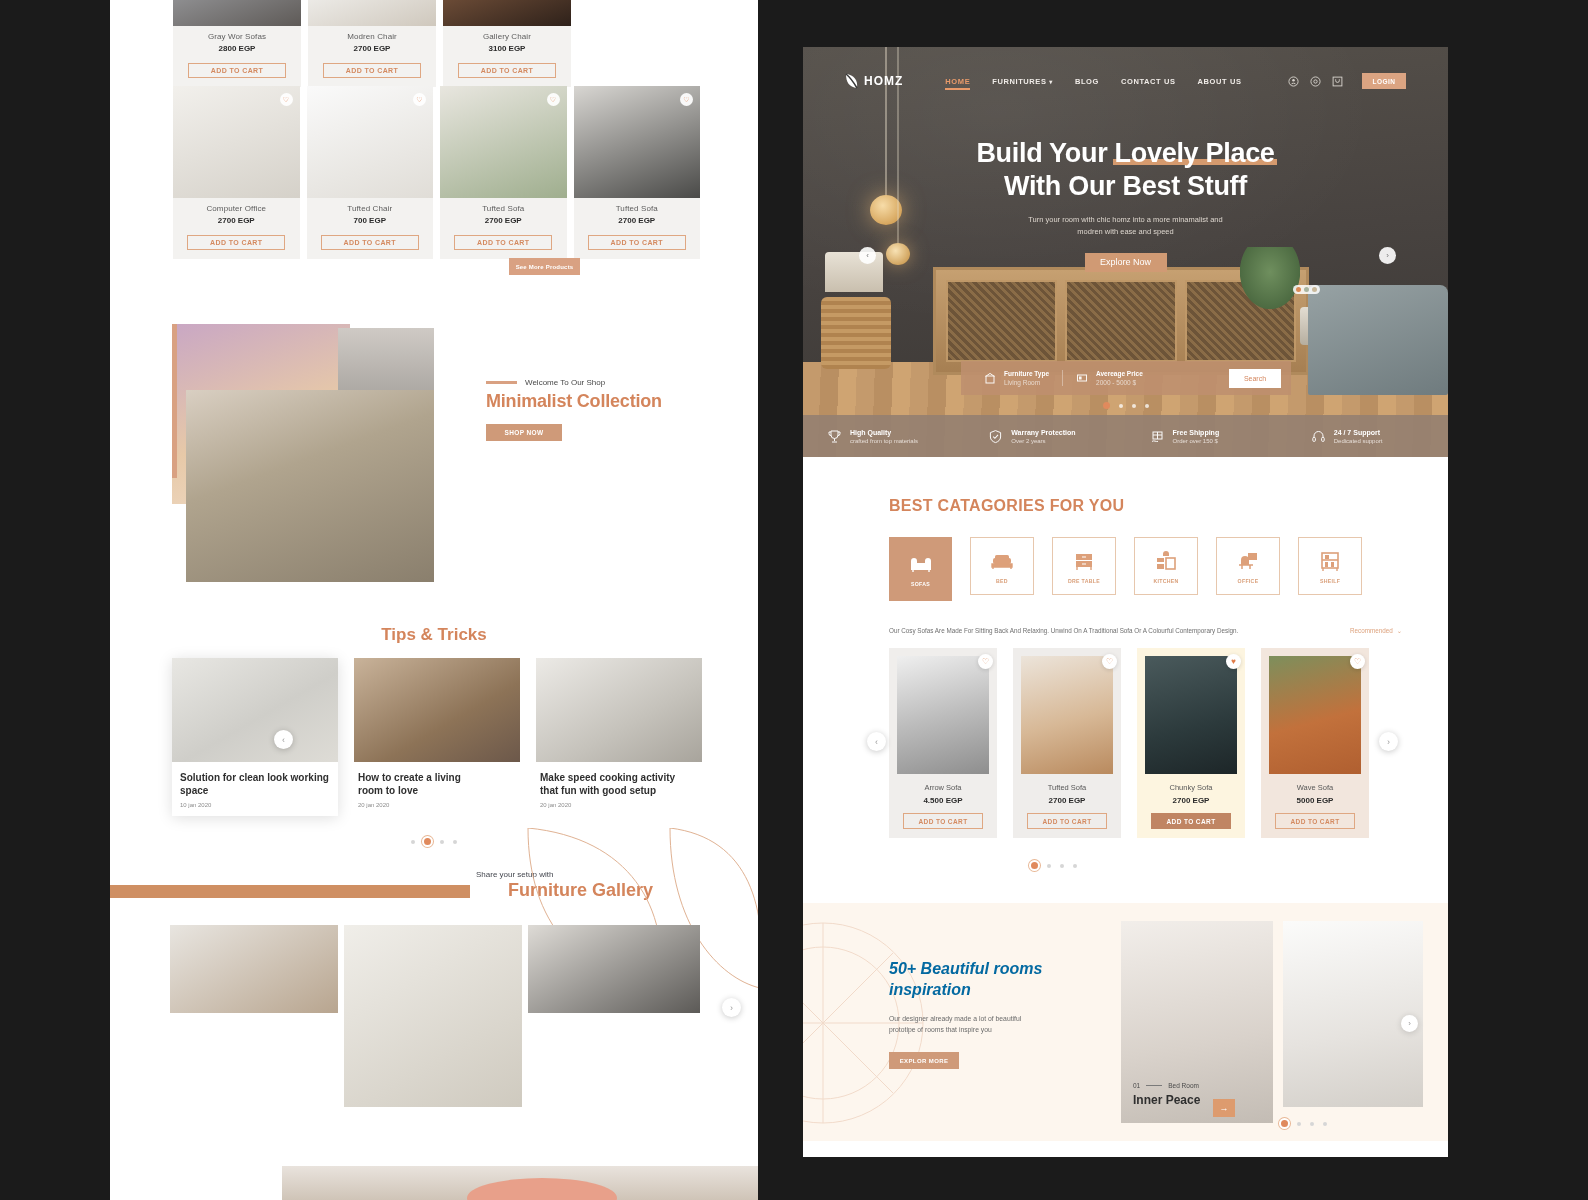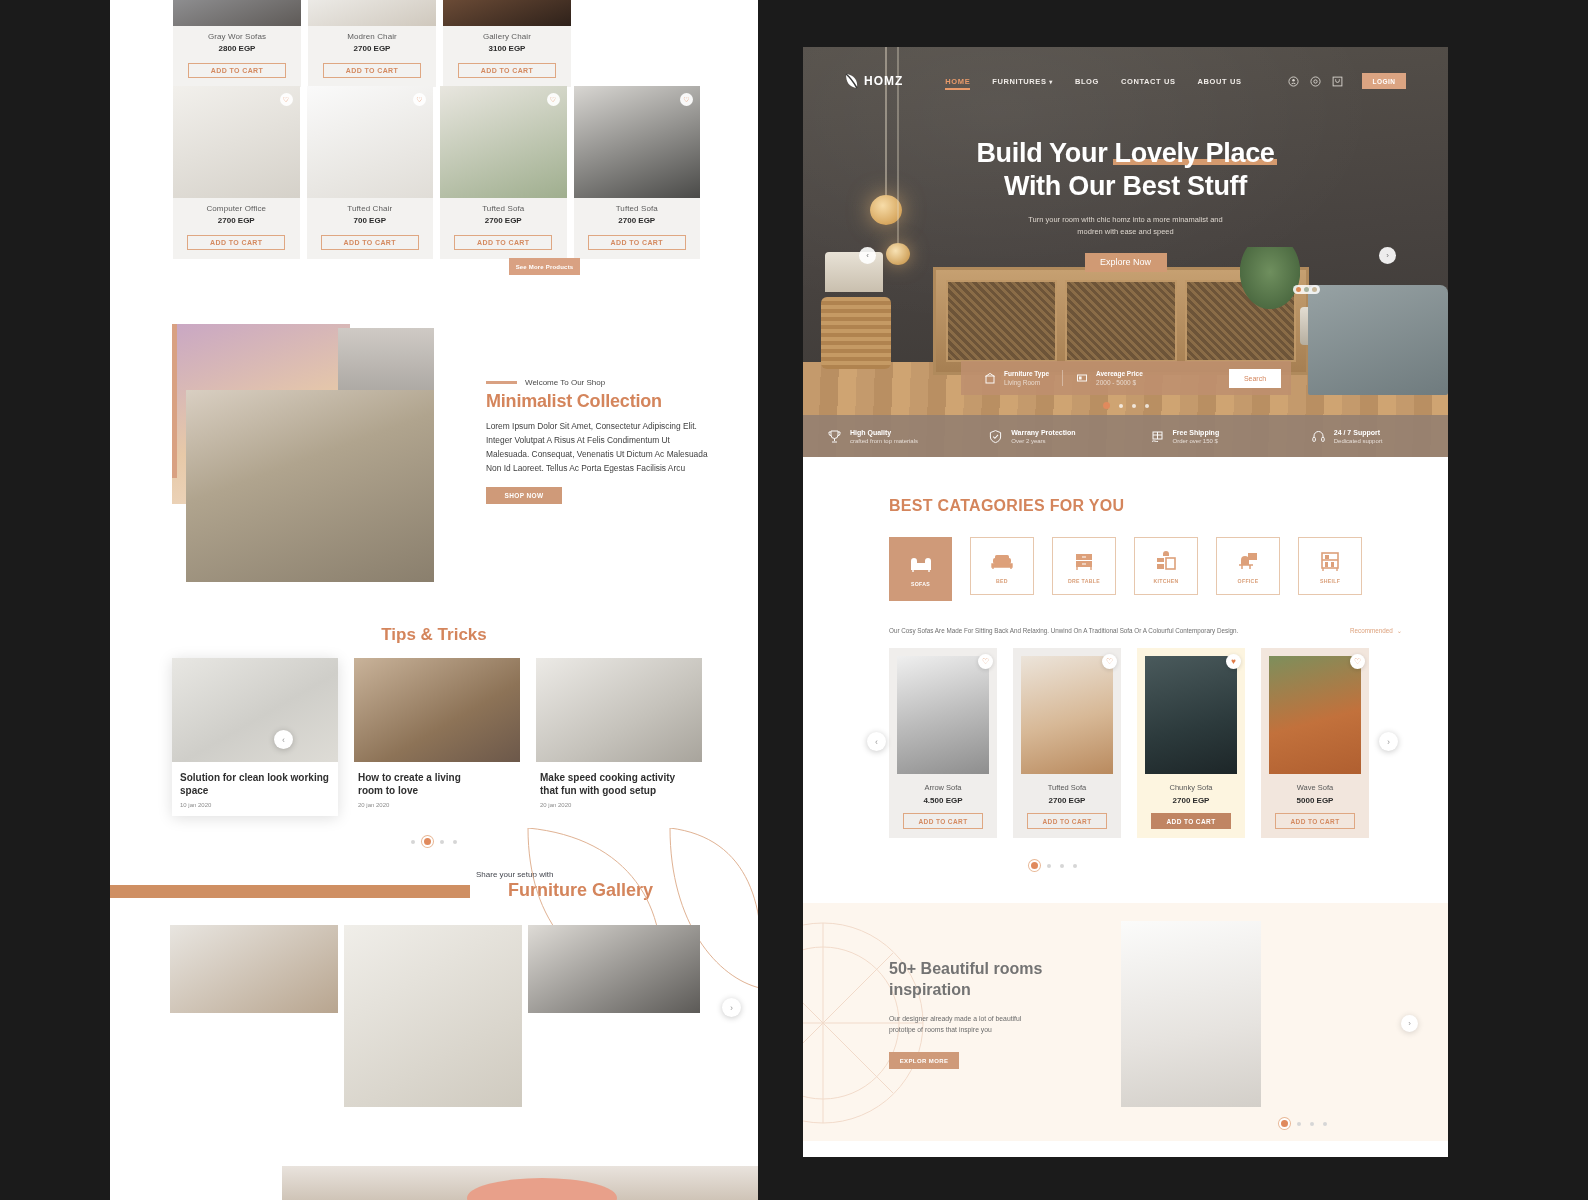--- a/index.html
+++ b/index.html
@@ -214,21 +214,21 @@
   .rheart { position: absolute; right: -4px; top: -2px; width: 15px; height: 15px; border-radius: 50%;
       background: #fff; box-shadow: 0 1px 4px rgba(0,0,0,.14);
       display: flex; align-items: center; justify-content: center; font-size: 8px; color: #e6a883; cursor: pointer; }
   .rheart.filled { color: #e07d4a; }
   .prod-dots { margin-top: 24px; justify-content: flex-start; padding-left: 142px; }
 
   
   .inspo { position: relative; height: 238px; background: #fdf6ee; overflow: hidden; }
   .inspo-swirl { position: absolute; left: -40px; top: 10px; width: 230px; height: 220px; opacity: .55; }
   .inspo-left { position: absolute; left: 86px; top: 56px; width: 210px; z-index: 3; }
-  .inspo-h { font-size: 16px; font-weight: bold; color: #737373; line-height: 1.3; }
+  .inspo-h { font-size: 16px; font-weight: bold; color: #0369a1; line-height: 1.3; font-style: italic; }
   .inspo-p { font-size: 6.8px; color: #6a6a6a; line-height: 1.75; margin-top: 12px; }
   .inspo-btn { margin-top: 16px; width: 70px; height: 17px; background: #cf9a79; color: #fff;
       font-size: 6px; font-weight: bold; letter-spacing: .4px;
       display: flex; align-items: center; justify-content: center; cursor: pointer; }
   .inspo-cards { position: absolute; left: 318px; top: 18px; display: flex; gap: 10px; z-index: 3; }
   .icard { width: 152px; height: 202px; position: relative; overflow: hidden; }
   .icard.small { width: 140px; height: 186px; }
   .icard-label { position: absolute; left: 12px; bottom: 16px; }
   .icard-eyebrow { font-size: 6.5px; color: #4a4a4a; display: flex; align-items: center; gap: 6px; }
   .icard-eyebrow .dash { width: 16px; height: 1px; background: #7a7a7a; display: block; }
@@ -326,21 +326,20 @@
         <div class="mc-img-c"></div>
       </div>
       <div class="mc-accent"></div>
 
       <div class="mc-text">
         <div class="mc-eyebrow">
           <span class="dash"></span>
           <span>Welcome To Our Shop</span>
         </div>
         <div class="mc-title">Minimalist Collection</div>
-        <div class="mc-body">Lorem Ipsum Dolor Sit Amet, Consectetur Adipiscing Elit. Integer Volutpat A Risus At Felis Condimentum Ut Malesuada. Consequat, Venenatis Ut Dictum Ac Malesuada Non Id Laoreet. Tellus Ac Porta Egestas Facilisis Arcu</div>
         <div class="shop-now">SHOP NOW</div>
       </div>
 
       <div class="tips-title">Tips &amp; Tricks</div>
       <div class="arrow-btn" style="left:164px;top:730px">‹</div>
 
       <div class="tips-row">
         <div class="tcard featured">
           <div class="timg" style="background:linear-gradient(150deg,#e8e7e3,#cfcec9 55%,#dedcd6)"></div>
           <div class="tbody">
@@ -692,20 +691,31 @@
           <span>inspiration</span>
         </div>
         <div class="inspo-p">
           <span>Our designer already made a lot of beautiful</span><br>
           <span>prototipe of rooms that inspire you</span>
         </div>
         <div class="inspo-btn">EXPLOR MORE</div>
       </div>
 
       <div class="inspo-cards">
+        <div class="icard" style="background:linear-gradient(170deg,#f2eeea,#d9d2cb 60%,#c3bcb4)">
+          <div class="icard-label">
+            <div class="icard-eyebrow">
+              <span>01</span>
+              <span class="dash"></span>
+              <span>Bed Room</span>
+            </div>
+            <div class="icard-name">Inner Peace</div>
+          </div>
+          <div class="icard-go">→</div>
+        </div>
         <div class="icard small" style="background:linear-gradient(170deg,#fbfbfa,#e6e3df 60%,#d3cfc9)"></div>
       </div>
 
       <div class="inspo-arrow">›</div>
       <div class="dots inspo-dots">
         <span class="d active"></span>
         <span class="d"></span>
         <span class="d"></span>
         <span class="d"></span>
       </div>

